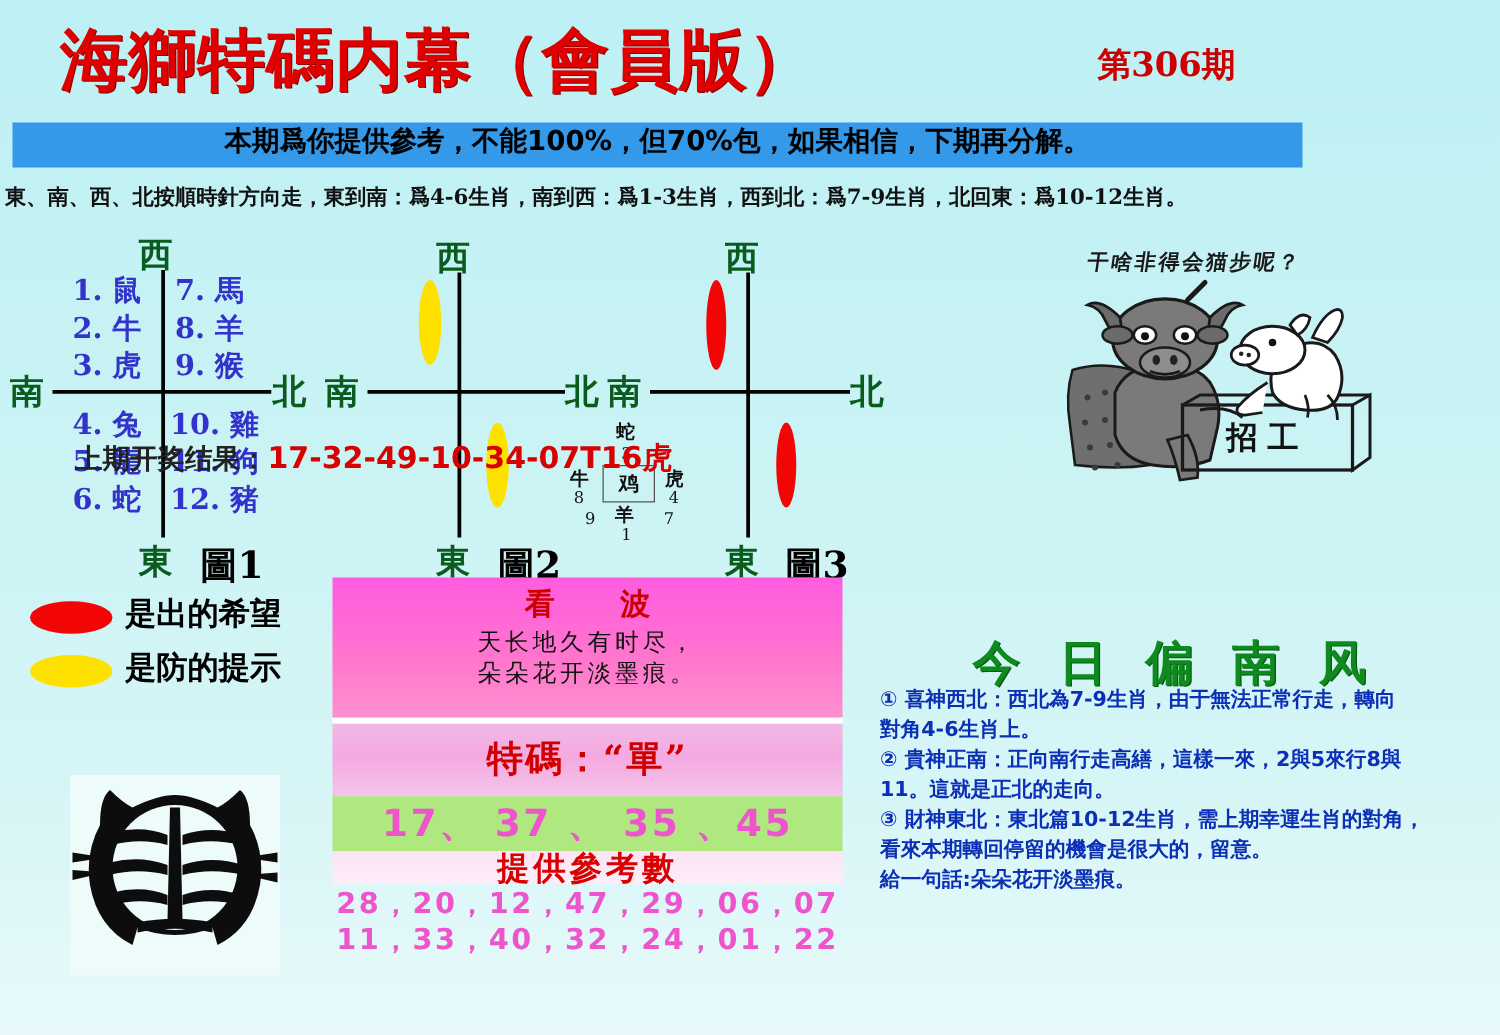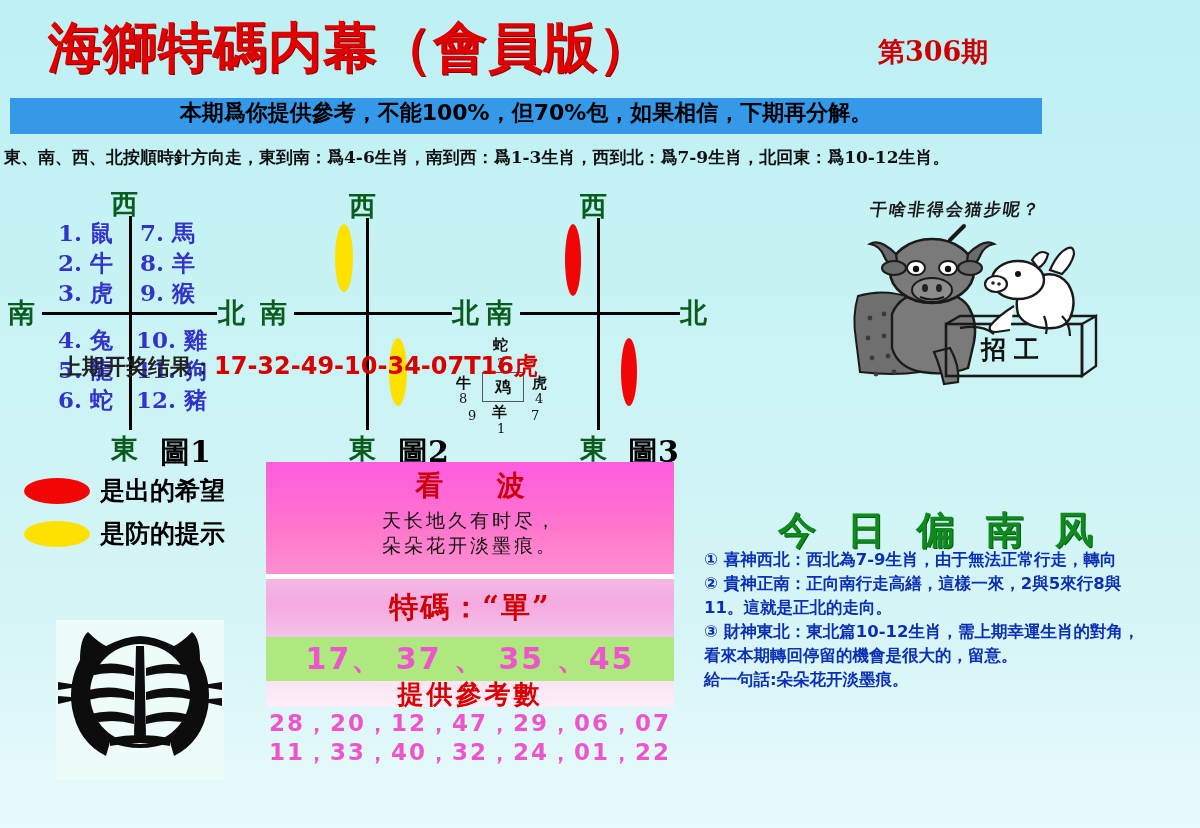--- a/index.html
+++ b/index.html
@@ -104,21 +104,21 @@
   .cluster .cbox {
     position: absolute;
     border: 1px solid #555;
     width: 42px; height: 30px;
     display: flex; align-items: center; justify-content: center;
     font-family: "DejaVu Serif", serif;
     font-size: 16px; font-weight: bold; color: #111;
   }
 
   
-  .legend-row { position: absolute; display: flex; align-items: center; }
+  .legend-row { position: absolute; display: flex; align-items: flex-end; }
   .legend-ov { width: 66px; height: 26px; border-radius: 50%; margin-right: 10px; }
   .legend-txt {
     font-family: "DejaVu Sans", sans-serif;
     font-size: 25px; font-weight: bold; color: #000;
     white-space: nowrap;
   }
 
   
   .cartoon {
     position: absolute; left: 846px; top: 196px;
@@ -135,21 +135,21 @@
 
   
   .panel { position: absolute; left: 266px; top: 462px; width: 408px; }
   .p-kanbo {
     background: linear-gradient(180deg,#ff5ce0 0%, #ff66d8 25%, #ff77cc 60%, #ff8fd0 100%);
     height: 112px; position: relative;
   }
   .p-kanbo .hdr {
     text-align: center; padding-top: 5px;
     font-family: "DejaVu Serif", serif;
-    font-size: 28px; font-weight: bold; color: #cc0000;
+    font-size: 24px; font-weight: bold; color: #cc0000;
     letter-spacing: 22px; text-indent: 22px;
   }
   .p-kanbo .poem {
     text-align: center;
     font-family: "DejaVu Sans", sans-serif;
     font-size: 19px; color: #111; line-height: 25px;
     letter-spacing: 3px; margin-top: 3px;
   }
   .p-gap { height: 5px; background: #ffffff; }
   .p-tema {
@@ -411,20 +411,21 @@
     </div>
   </div>
 
   <div class="p-last">
     <span>上期开奖结果：</span><span class="red">17-32-49-10-34-07T16虎</span>
   </div>
 
   <div class="wind-title">今 日 偏 南 风</div>
   <div class="wind-body">
     <p>① 喜神西北：西北為7-9生肖，由于無法正常行走，轉向</p>
+    <p>對角4-6生肖上。</p>
     <p>② 貴神正南：正向南行走高繕，這樣一來，2與5來行8與</p>
     <p>11。這就是正北的走向。</p>
     <p>③ 財神東北：東北篇10-12生肖，需上期幸運生肖的對角，</p>
     <p>看來本期轉回停留的機會是很大的，留意。</p>
     <p>給一句話:朵朵花开淡墨痕。</p>
   </div>
 
   <div class="seal">
     <svg width="168" height="160" viewBox="0 0 168 160">
       <rect x="0" y="0" width="168" height="160" fill="#eefbfb"></rect>

